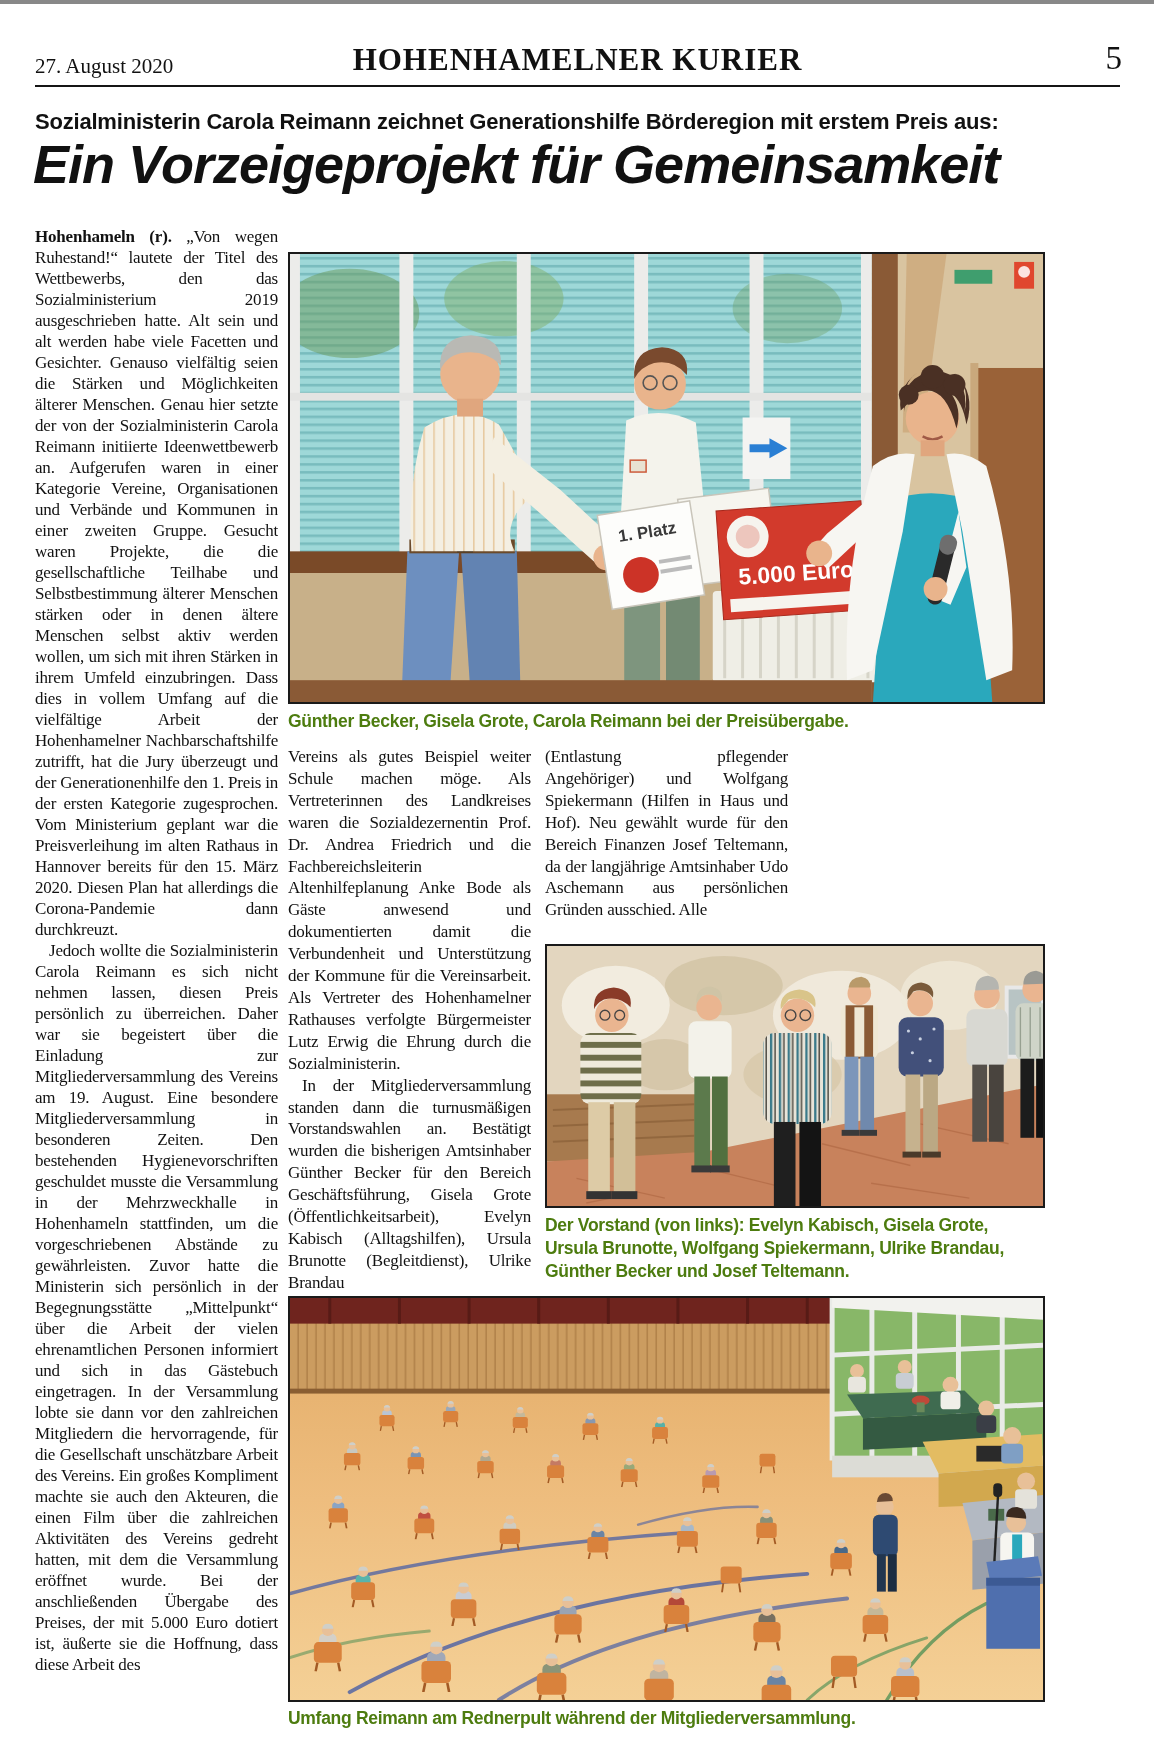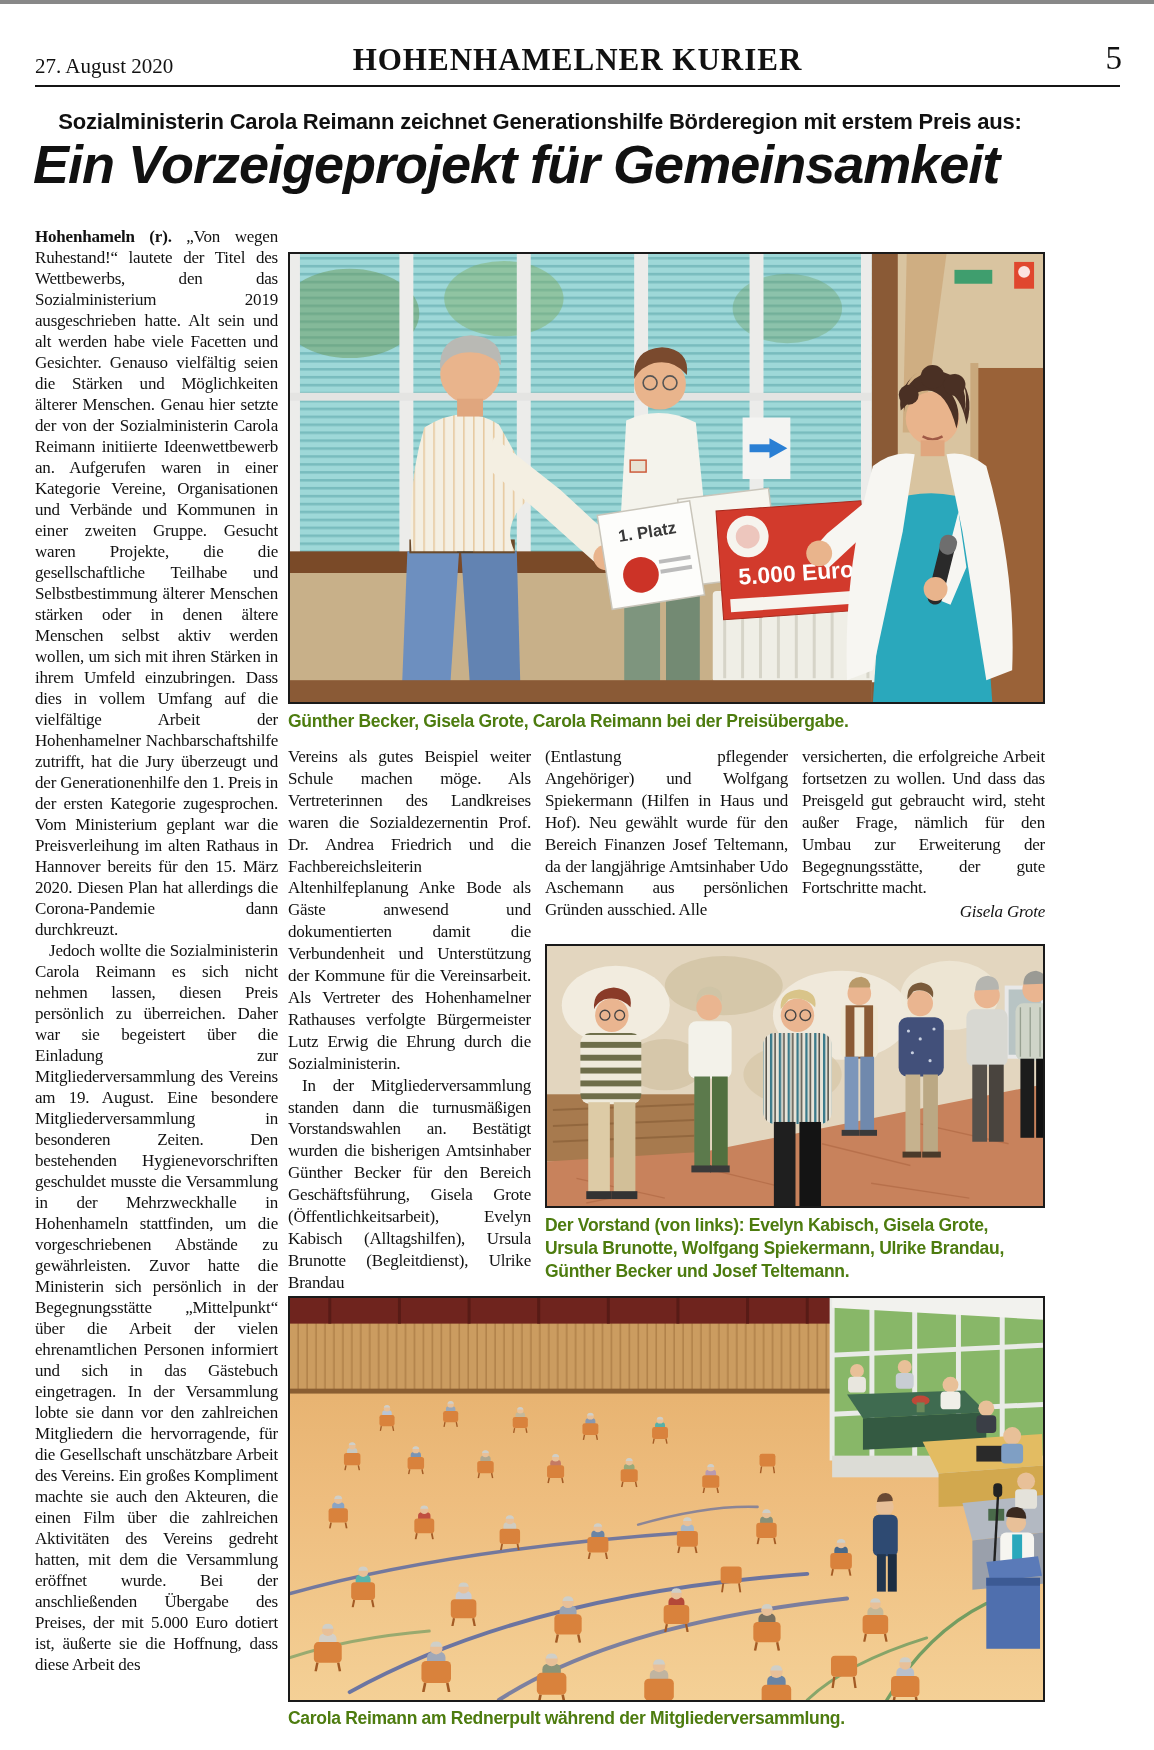--- a/index.html
+++ b/index.html
@@ -13,21 +13,21 @@
     overflow:hidden;
   }
   
   .ph-date{position:absolute;left:35px;top:50px;font-size:21px;}
   .ph-masthead{position:absolute;left:35px;width:1085px;top:38px;text-align:center;
     font-size:31px;font-weight:bold;letter-spacing:1px;}
   .ph-pageno{position:absolute;right:32px;top:36px;font-size:33px;}
   .ph-rule{position:absolute;left:35px;top:81px;width:1085px;height:2px;background:#151515;}
   
   .kicker{position:absolute;left:35px;top:105px;width:1010px;
-    font-family:"Liberation Sans",sans-serif;font-weight:bold;font-size:22px;letter-spacing:-0.2px;text-align:center;}
+    font-family:"Liberation Sans",sans-serif;font-weight:bold;font-size:22px;letter-spacing:-0.2px;}
   .headline{position:absolute;left:33px;top:133px;width:1015px;
     font-family:"Liberation Sans",sans-serif;font-weight:bold;font-size:54px;
     letter-spacing:-1px;line-height:1.02;white-space:nowrap;}
   
   .col{position:absolute;width:243px;font-size:17px;line-height:21px;
     text-align:justify;hyphens:auto;-webkit-hyphens:auto;letter-spacing:-0.2px;}
   .col p{margin:0;}
   .col p.indent{text-indent:14px;}
   .col-1{left:35px;top:222px;height:1528px;overflow:hidden;}
   .col-2{left:288px;top:742px;width:243px;height:550px;overflow:hidden;line-height:21.9px;}
@@ -208,24 +208,20 @@
   </div>
   <div class="caption caption-1">Günther Becker, Gisela Grote, Carola Reimann bei der Preisübergabe.</div>
 
   <div class="col col-2">
     <p>Vereins als gutes Beispiel weiter Schule machen möge. Als Vertreterinnen des Landkreises waren die Sozialdezernentin Prof. Dr. Andrea Friedrich und die Fachbereichsleiterin Altenhilfeplanung Anke Bode als Gäste anwesend und dokumentierten damit die Verbundenheit und Unterstützung der Kommune für die Vereinsarbeit. Als Vertreter des Hohenhamelner Rathauses verfolgte Bürgermeister Lutz Erwig die Ehrung durch die Sozialministerin.</p>
     <p class="indent">In der Mitgliederversammlung standen dann die turnusmäßigen Vorstandswahlen an. Bestätigt wurden die bisherigen Amtsinhaber Günther Becker für den Bereich Geschäftsführung, Gisela Grote (Öffentlichkeitsarbeit), Evelyn Kabisch (Alltagshilfen), Ursula Brunotte (Begleitdienst), Ulrike Brandau</p>
   </div>
   <div class="col col-3">
     <p>(Entlastung pflegender Angehöriger) und Wolfgang Spiekermann (Hilfen in Haus und Hof). Neu gewählt wurde für den Bereich Finanzen Josef Teltemann, da der langjährige Amtsinhaber Udo Aschemann aus persönlichen Gründen ausschied. Alle</p>
   </div>
-  <div class="col col-4">
-    <p>versicherten, die erfolgreiche Arbeit fortsetzen zu wollen. Und dass das Preisgeld gut gebraucht wird, steht außer Frage, nämlich für den Umbau zur Erweiterung der Begegnungsstätte, der gute Fortschritte macht.</p>
-    <div class="byline">Gisela Grote</div>
-  </div>
 
   <div class="photo photo-2">
     <svg viewBox="0 0 505 263" preserveAspectRatio="none">
       <defs>
         <pattern id="jumper" width="12" height="13" patternUnits="userSpaceOnUse">
           <rect width="12" height="13" fill="#efeadb"></rect>
           <rect y="6" width="12" height="6" fill="#6e6e4a"></rect>
         </pattern>
         <pattern id="blouse3" width="9" height="9" patternUnits="userSpaceOnUse">
           <rect width="9" height="9" fill="#e8e4d8"></rect>
@@ -497,15 +493,15 @@
         <use href="#sp" x="20" y="330" width="36" height="49" style="color:#d4d0c8"></use>
         <use href="#sp" x="128" y="348" width="38" height="52" style="color:#a0a8b8"></use>
         <use href="#sp" x="244" y="360" width="38" height="52" style="color:#8a9478"></use>
         <use href="#sp" x="352" y="366" width="38" height="52" style="color:#c0b4a0"></use>
         <use href="#sp" x="470" y="372" width="38" height="52" style="color:#6a84a4"></use>
         <use href="#sp" x="600" y="364" width="37" height="50" style="color:#b8c0cc"></use>
         <use href="#chair" x="540" y="350" width="34" height="46"></use>
       </g>
     </svg>
   </div>
-  <div class="caption caption-3">Carola Reimann am Rednerpult während der Mitgliederversammlung.</div>
+  <div class="caption caption-3">Umfang Reimann am Rednerpult während der Mitgliederversammlung.</div>
 
 </div>
 
 </body></html>

